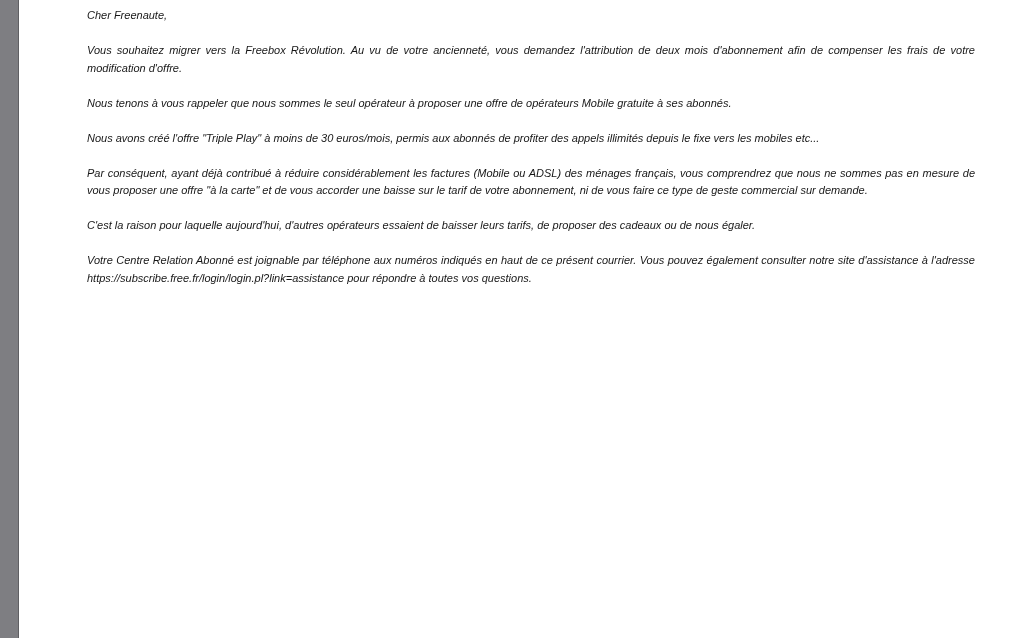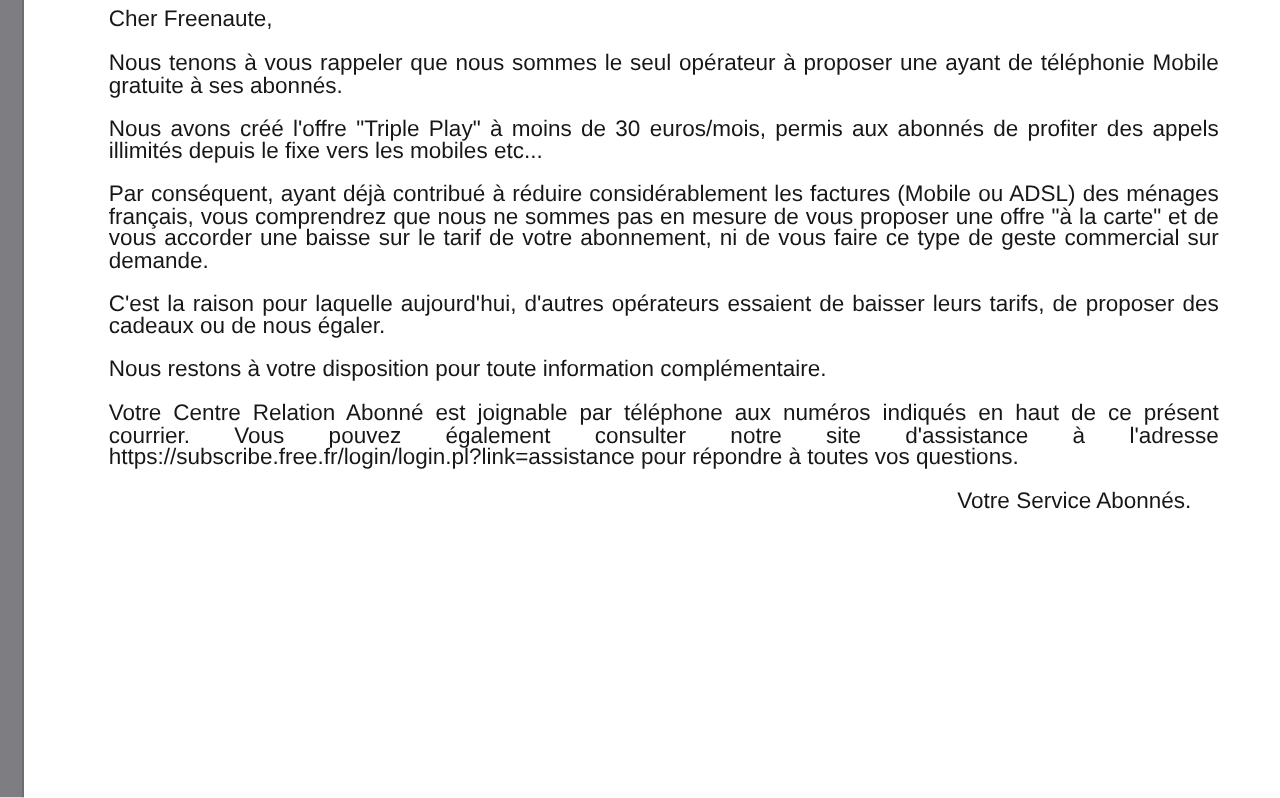--- a/index.html
+++ b/index.html
@@ -32,43 +32,43 @@
     left: 20px;
     top: 0;
     width: 1004px;
     height: 638px;
     background: #ffffff;
     box-sizing: border-box;
     padding: 7px 49px 0 67px;
   }
   .letter {
     color: #171717;
-    font-size: 18px;
+    font-size: 11px;
     line-height: 17.5px;
+    font-style: italic;
   }
   .letter p {
     margin: 0 0 17.5px 0;
     text-align: justify;
   }
   .letter p.signature {
     text-align: right;
     padding-right: 22px;
     margin-bottom: 0;
   }
 </style>
 </head>
 <body>
 
 <div class="viewer">
   <div class="gutter"></div>
   <div class="page">
     <div class="letter">
       <p>Cher Freenaute,</p>
-      <p>Nous tenons à vous rappeler que nous sommes le seul opérateur à proposer une ayant de téléphonie Mobile gratuite à ses abonnés.</p>
+      <p>Vous souhaitez migrer vers la Freebox Révolution. Au vu de votre ancienneté, vous demandez l'attribution de deux mois d'abonnement afin de compenser les frais de votre modification d'offre.</p>
+      <p>Nous tenons à vous rappeler que nous sommes le seul opérateur à proposer une offre de opérateurs Mobile gratuite à ses abonnés.</p>
       <p>Nous avons créé l'offre "Triple Play" à moins de 30 euros/mois, permis aux abonnés de profiter des appels illimités depuis le fixe vers les mobiles etc...</p>
       <p>Par conséquent, ayant déjà contribué à réduire considérablement les factures (Mobile ou ADSL) des ménages français, vous comprendrez que nous ne sommes pas en mesure de vous proposer une offre "à la carte" et de vous accorder une baisse sur le tarif de votre abonnement, ni de vous faire ce type de geste commercial sur demande.</p>
       <p>C'est la raison pour laquelle aujourd'hui, d'autres opérateurs essaient de baisser leurs tarifs, de proposer des cadeaux ou de nous égaler.</p>
-      <p>Nous restons à votre disposition pour toute information complémentaire.</p>
       <p>Votre Centre Relation Abonné est joignable par téléphone aux numéros indiqués en haut de ce présent courrier. Vous pouvez également consulter notre site d'assistance à l'adresse https://subscribe.free.fr/login/login.pl?link=assistance pour répondre à toutes vos questions.</p>
-      <p class="signature">Votre Service Abonnés.</p>
     </div>
   </div>
 </div>
 
 </body></html>

